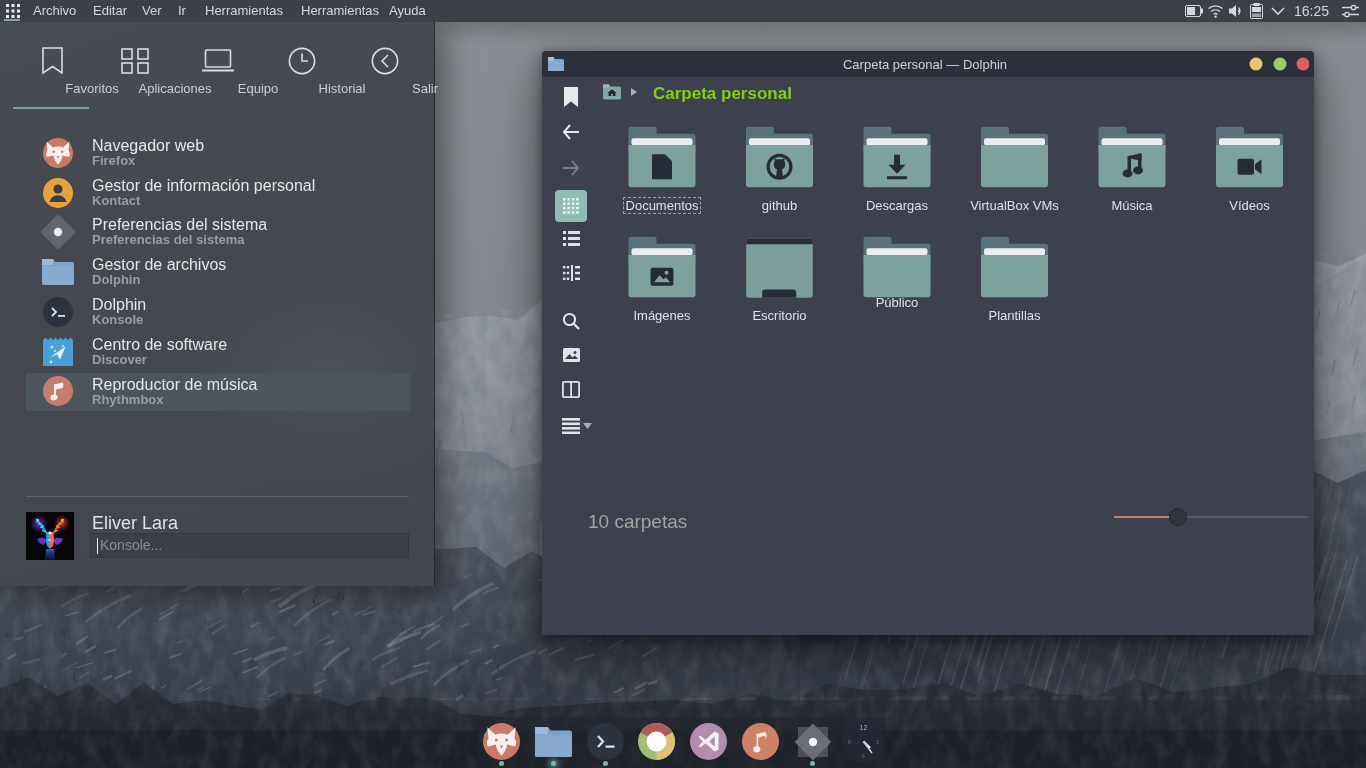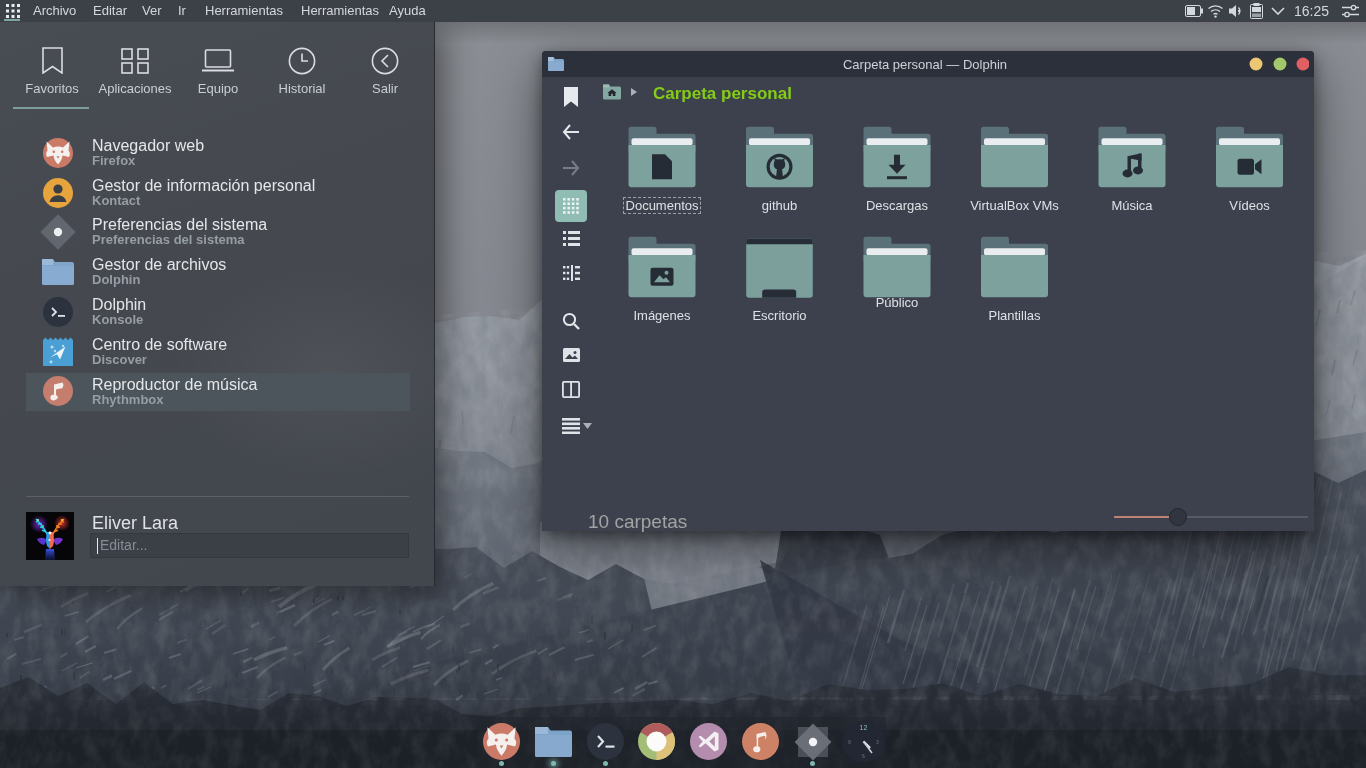--- a/index.html
+++ b/index.html
@@ -4,25 +4,25 @@
 <style>
 * { margin:0; padding:0; box-sizing:border-box; }
 html,body { width:1366px; height:768px; overflow:hidden; background:#20242b; font-family:"Liberation Sans", sans-serif; }
 #screen { position:relative; width:1366px; height:768px; overflow:hidden; }
 .abs { position:absolute; }
 
 #menubar { position:absolute; left:0; top:0; width:1366px; height:22px; background:#3c4047; z-index:40; color:#d4d8dd; font-size:13px; }
 .menuitem { position:absolute; top:0; height:22px; line-height:22px; }
 
 #launcher { position:absolute; left:0; top:22px; width:435px; height:564px; background:linear-gradient(160deg,#484c53 0%,#45494f 40%,#42464d 100%); z-index:30; box-shadow: 8px 8px 30px rgba(0,0,0,0.45); border-right:1px solid rgba(20,23,28,0.6); }
-.tablabel { position:absolute; font-size:13px; color:#c9ced4; text-align:center; transform:translateX(-50%); }
+.tablabel { position:absolute; font-size:13px; color:#c9ced4; text-align:center; transform:translateX(-50%);margin-left:40px; }
 .appname { font-size:16px; color:#e4e7ea; }
 .appsub { font-size:13px; color:#989fa8; color:#979da6;font-weight:bold; }
 
-#dolphin { position:absolute; left:542px; top:51px; width:772px; height:480px; background:#3c414d; border-radius:4px 4px 0 0; z-index:20; box-shadow: 0 18px 50px rgba(0,0,0,0.5), 0 4px 14px rgba(0,0,0,0.4); }
+#dolphin { position:absolute; left:542px; top:51px; width:772px; height:584px; background:#3c414d; border-radius:4px 4px 0 0; z-index:20; box-shadow: 0 18px 50px rgba(0,0,0,0.5), 0 4px 14px rgba(0,0,0,0.4); }
 #titlebar { position:absolute; left:0; top:0; width:772px; height:26px; background:#2b303a; border-radius:4px 4px 0 0; }
 #dtitle { position:absolute; top:0; left:243px; width:280px; text-align:center; height:26px; line-height:27px; font-size:13px; color:#cdd2d8; }
 .flabel { position:absolute; font-size:13px; color:#dde1e6; text-align:center; transform:translateX(-50%); white-space:nowrap; }
 
 #dock { position:absolute; left:477px; top:717px; width:409px; height:51px; background:rgba(32,36,44,0.55); z-index:10; }
 .dockdot { position:absolute; width:5px; height:5px; border-radius:50%; background:#7fb8b0; top:44px; }
 </style>
 </head>
 <body>
 <div id="screen">
@@ -649,21 +649,21 @@
     <path d="M21,20 Q19,28 21,34 L24,37 L24,20 Z" fill="#2e9ae8"></path>
     <path d="M27,20 Q29,28 27,34 L24,37 L24,20 Z" fill="#f06a50"></path>
     <circle cx="24" cy="21" r="1.4" fill="#fff"></circle>
           <circle cx="23.5" cy="28" r="1.1" fill="#ffe9d8"></circle>
     <path d="M20,37 L28,37 L29,48 L19,48 Z" fill="url(#avn)"></path>
    </svg>
   </div>
  <div class="abs" style="left:92px;top:491px;font-size:18px;color:#dee2e6">Eliver Lara</div>
  <div class="abs" style="left:90px;top:511px;width:319px;height:25px;background:#3b4047;border:1px solid #34383f">
    <div class="abs" style="left:6px;top:4px;width:1px;height:16px;background:#e8ebee"></div>
-   <div class="abs" style="left:9px;top:3px;font-size:14px;color:#878d96">Editar...</div>
+   <div class="abs" style="left:9px;top:3px;font-size:14px;color:#878d96">Konsole...</div>
  </div>
 </div>
 
 <div id="dolphin">
  <div id="titlebar">
   <svg class="abs" style="left:6px;top:6px" width="16" height="14" viewBox="0 0 16 14">
           <path d="M0,1.5 Q0,0 1.5,0 L5.5,0 L7,2 L14.5,2 Q16,2 16,3.5 L16,12.5 Q16,14 14.5,14 L1.5,14 Q0,14 0,12.5 Z" fill="#7fa5cb"></path>
           <rect x="0" y="0" width="5.5" height="4" fill="#a8c0da"></rect>
           <path d="M0,4.5 L16,4.5 L16,12.5 Q16,14 14.5,14 L1.5,14 Q0,14 0,12.5 Z" fill="#89abd0"></path>
         </svg>

